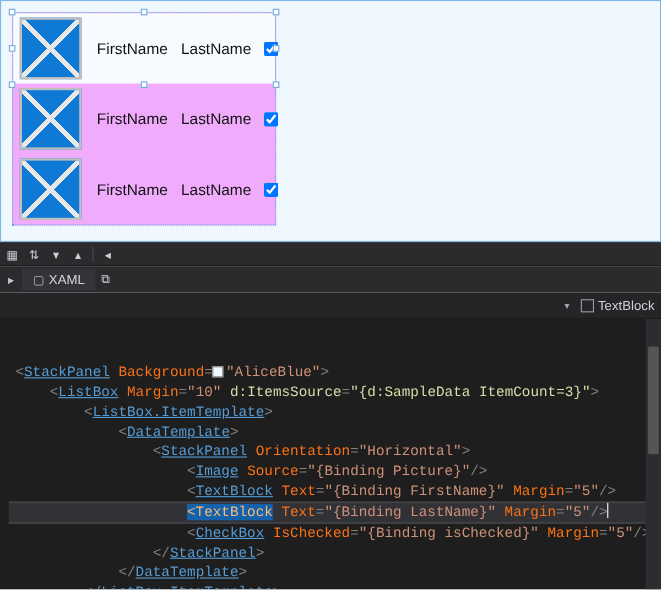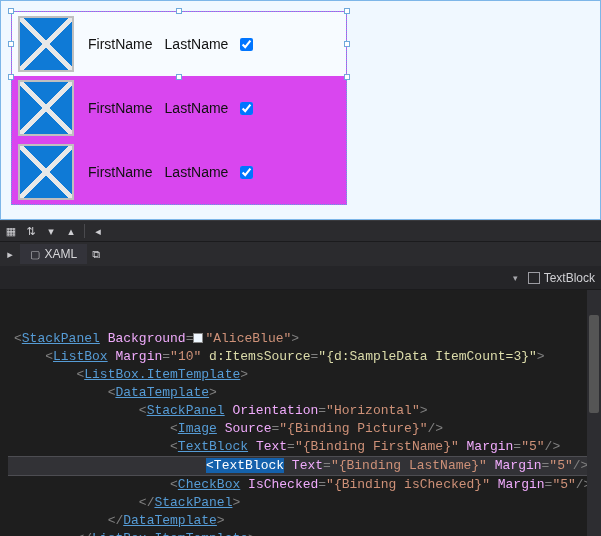--- a/index.html
+++ b/index.html
@@ -16,22 +16,22 @@
 
   
   .design-area {
     background: #f0f8ff; 
     border: 1px solid #7db6e8;
     height: 220px;
     position: relative;
     padding: 10px;
   }
   .listbox {
-    width: 336px;
-    background: #d946ef;
+    width: 240px;
+    background: #f0abfc;
     border: 1px solid #c9c9c9;
   }
   .listbox.selected {
     border: 1px dotted #5fa4e0;
   }
   .list-item {
     display: flex;
     align-items: center;
     padding: 4px 6px;
   }
@@ -156,25 +156,25 @@
     line-height: 18px;
     color: #c8c8c8;
     padding: 4px 0 4px 8px;
     white-space: pre;
     overflow: hidden;
     position: relative;
   }
   .line { display: block; padding-left: 6px; }
   .line.hl { background: #323236; border-top: 1px solid #4d4d52; border-bottom: 1px solid #4d4d52; }
   .tok-el   { color: #569cd6; text-decoration: underline; }
-  .tok-attr { color: #f0abfc; }
+  .tok-attr { color: #f97316; }
   .tok-str  { color: #ce9178; }
   .tok-md   { color: #dcdcaa; }
   .tok-br   { color: #808080; }
-  .tok-sel  { background: #1461ac; color: #ffffff; margin-left: 36px; }
+  .tok-sel  { background: #1461ac; color: #fdba74; }
   .tok-sw   {
     display: inline-block; width: 10px; height: 10px;
     background: #f0f8ff; border: 1px solid #888;
     vertical-align: -1px; margin-right: 2px;
   }
   .caret {
     display: inline-block; width: 1px; height: 14px;
     background: #fff; vertical-align: -2px;
   }
 

